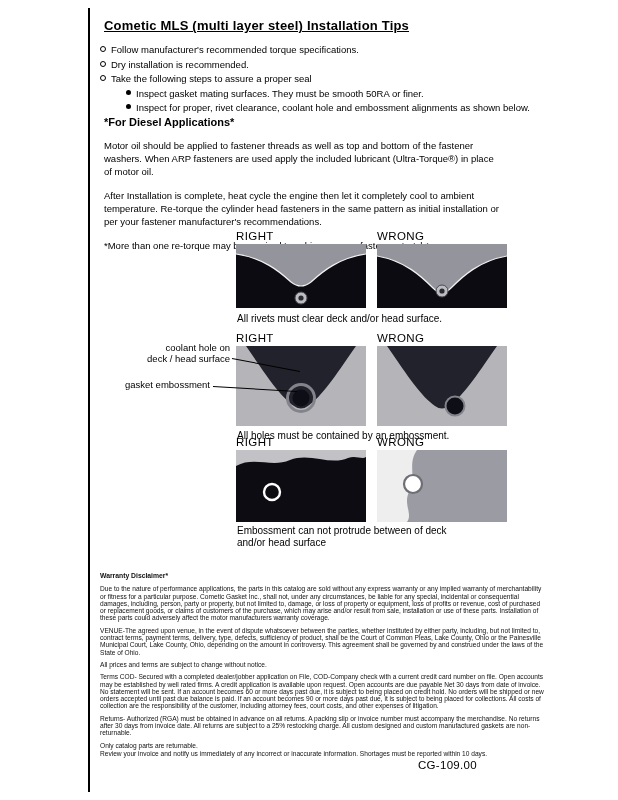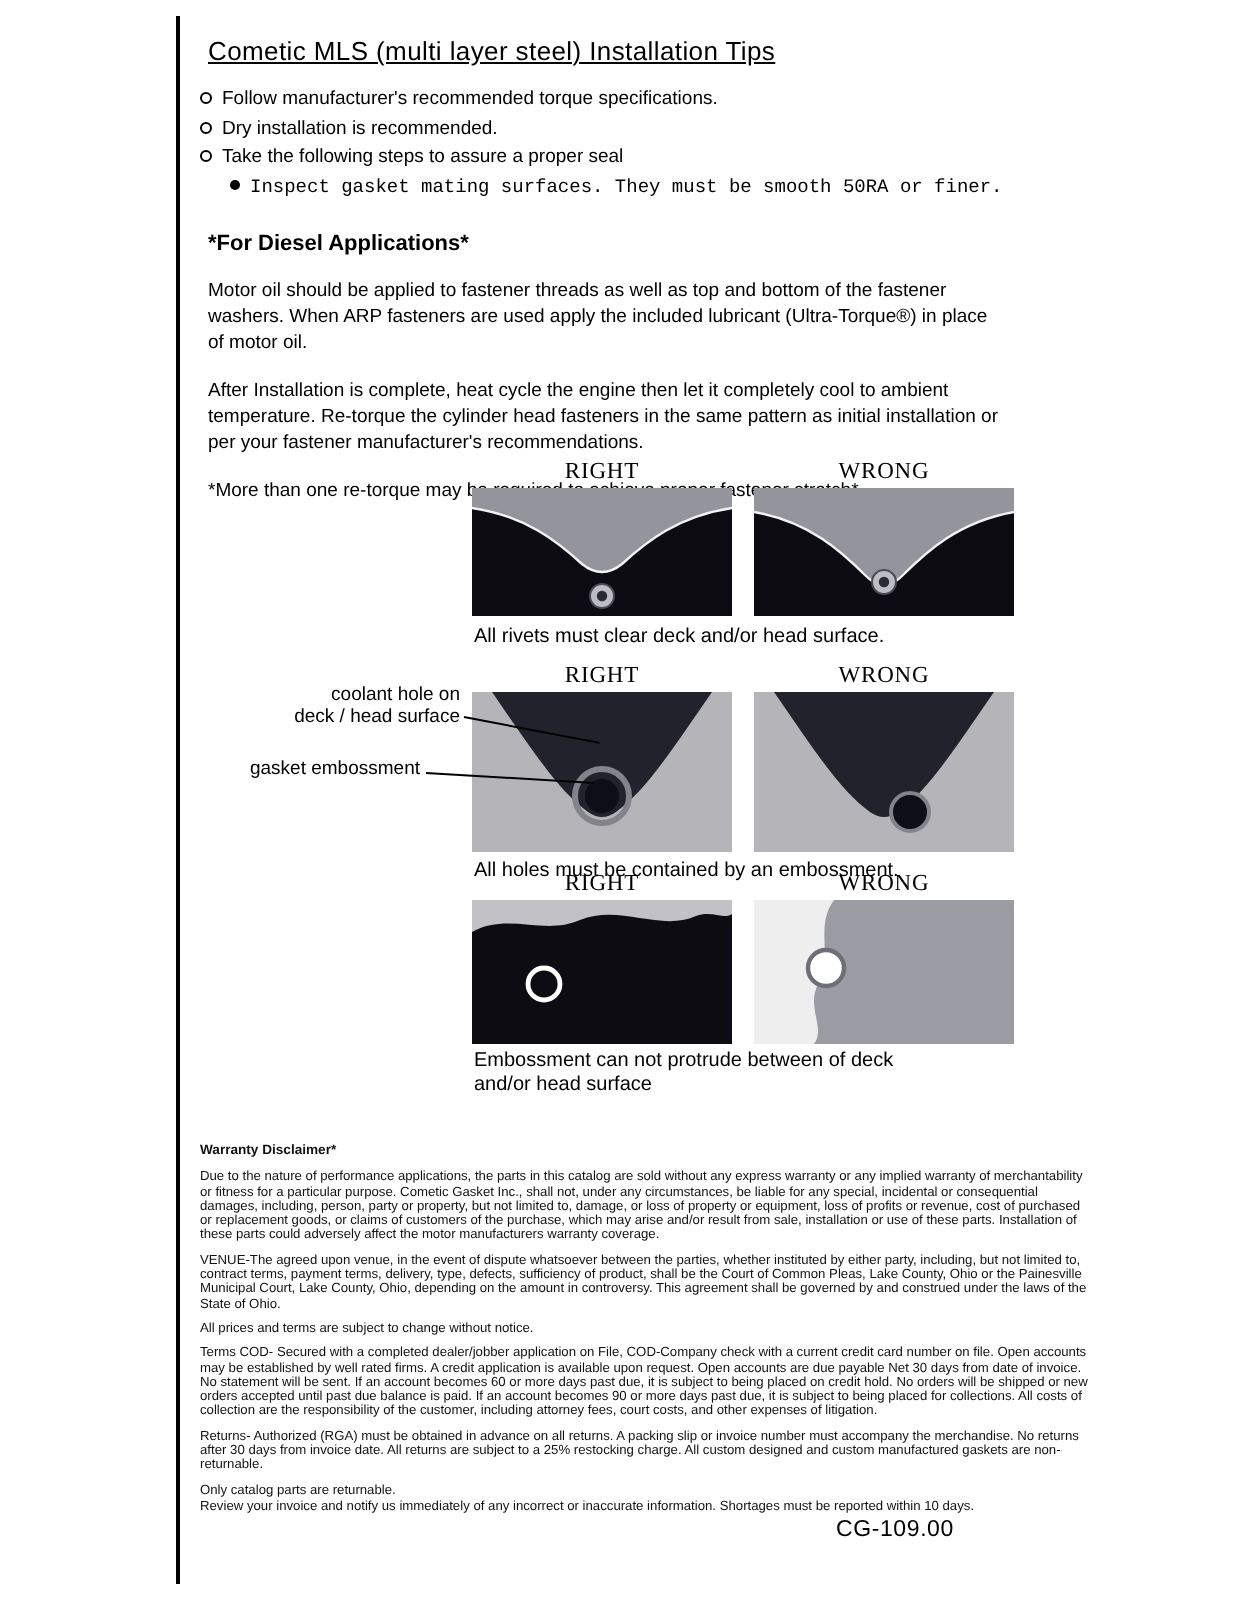--- a/index.html
+++ b/index.html
@@ -3,33 +3,33 @@
 <meta charset="utf-8">
 <style>
   html,body{margin:0;padding:0;background:#ffffff;}
   .page{
     position:relative;width:618px;height:800px;background:#ffffff;overflow:hidden;
     font-family:"Liberation Sans","DejaVu Sans",sans-serif;color:#000;
   }
   .left-rule{position:absolute;left:88px;top:8px;width:2px;height:784px;background:#000;}
   .title{
     position:absolute;left:104px;top:18px;margin:0;
-    font-size:13px;font-weight:normal;text-decoration:underline;letter-spacing:.2px;
+    font-size:13px;font-weight:bold;text-decoration:underline;letter-spacing:.2px;
   }
   .tips{position:absolute;left:100px;top:44px;width:480px;margin:0;padding:0;list-style:none;font-size:9.5px;}
   .tip{display:flex;align-items:flex-start;margin-bottom:3.5px;}
-  .tip.sub{margin-left:15px;font-family:Liberation Mono, monospace;}
+  .tip.sub{margin-left:26px;}
   .marker{flex:none;margin-right:5px;margin-top:2px;border-radius:50%;}
   .marker.open{width:4px;height:4px;border:1px solid #000;}
   .marker.filled{width:5px;height:5px;background:#000;}
   .diesel{position:absolute;left:104px;top:116px;width:396px;font-size:9.5px;line-height:13px;}
   .diesel h2{margin:0 0 10px 0;font-size:11px;font-weight:bold;}
   .diesel p{margin:0 0 11px 0;}
   .diesel .note{margin-top:2px;}
-  .fig-label{position:absolute;width:130px;text-align:center;font-size:11.5px;letter-spacing:.4px;font-family:Liberation Serif, serif;}
+  .fig-label{position:absolute;width:130px;text-align:left;font-size:11.5px;letter-spacing:.4px;}
   .fig{position:absolute;display:block;}
   .fig-caption{position:absolute;font-size:10px;line-height:12px;}
   .callout{position:absolute;width:112px;text-align:right;font-size:9.5px;line-height:11px;}
   .leader{position:absolute;height:1px;background:#000;transform-origin:left center;}
   .disclaimer{position:absolute;left:100px;top:572px;width:446px;font-size:6.6px;line-height:7.3px;color:#111;}
   .disclaimer h3{margin:0 0 6px 0;font-size:6.8px;font-weight:bold;}
   .disclaimer p{margin:0 0 5px 0;}
   .disclaimer p.tight{margin:0 0 1px 0;}
   .doc-code{position:absolute;left:378px;top:759px;font-size:11.5px;letter-spacing:.3px;margin-left:40px;}
 </style>
@@ -51,20 +51,24 @@
       <span class="marker open"></span>
       <span>Dry installation is recommended.</span>
     </li>
     <li class="tip">
       <span class="marker open"></span>
       <span>Take the following steps to assure a proper seal</span>
     </li>
     <li class="tip sub">
       <span class="marker filled"></span>
       <span>Inspect gasket mating surfaces.  They must be smooth 50RA or finer.</span>
+    </li>
+    <li class="tip sub">
+      <span class="marker filled"></span>
+      <span>Inspect for proper, rivet clearance, coolant hole and embossment alignments as shown below.</span>
     </li>
   </ul>
 
   <div class="diesel">
     <h2>*For Diesel Applications*</h2>
     <p>Motor oil should be applied to fastener threads as well as top and bottom of the fastener washers. When ARP fasteners are used apply the included lubricant (Ultra-Torque®) in place of motor oil.</p>
     <p>After Installation is complete, heat cycle the engine then let it completely cool to ambient temperature. Re-torque the cylinder head fasteners in the same pattern as initial installation or per your fastener manufacturer's recommendations.</p>
     <p class="note">*More than one re-torque may be required to achieve proper fastener stretch*</p>
   </div>
 

